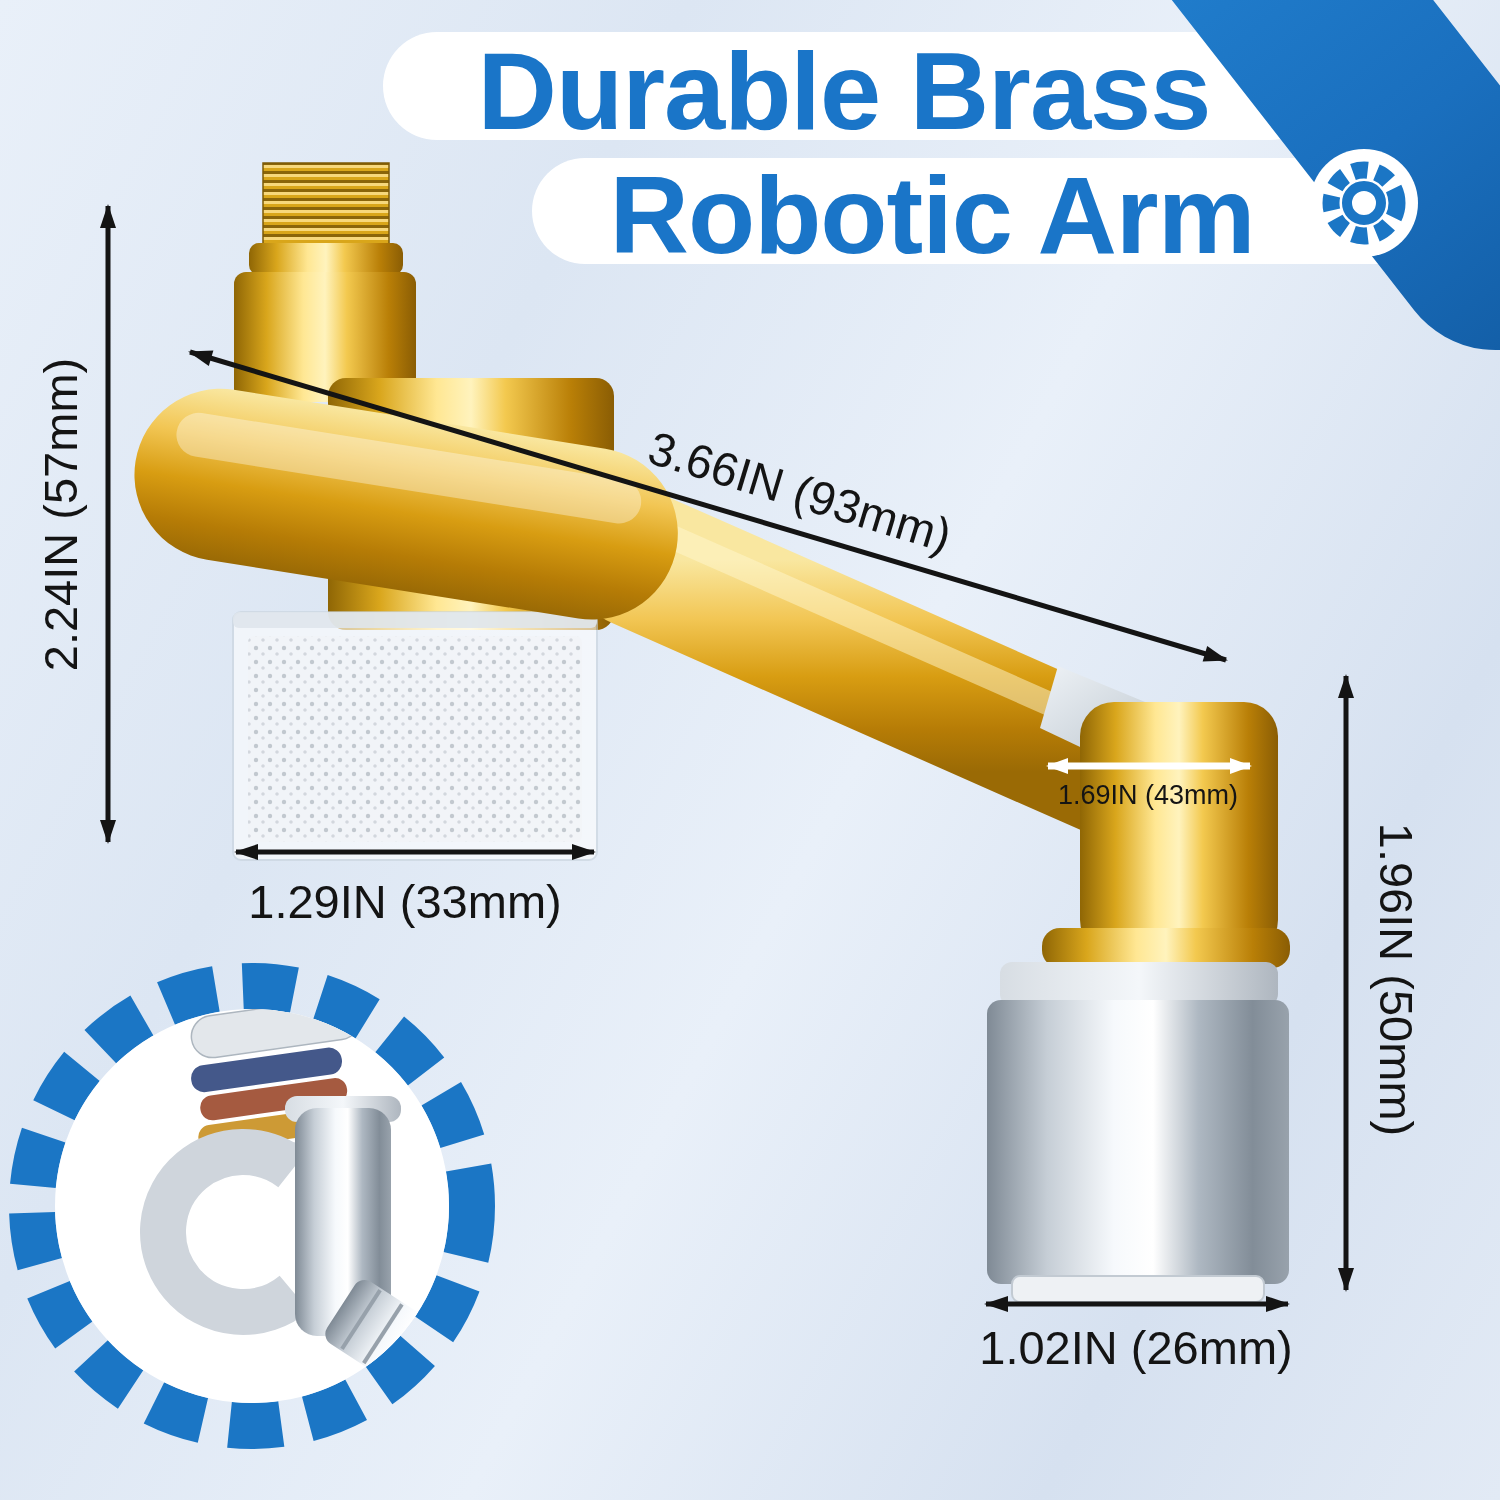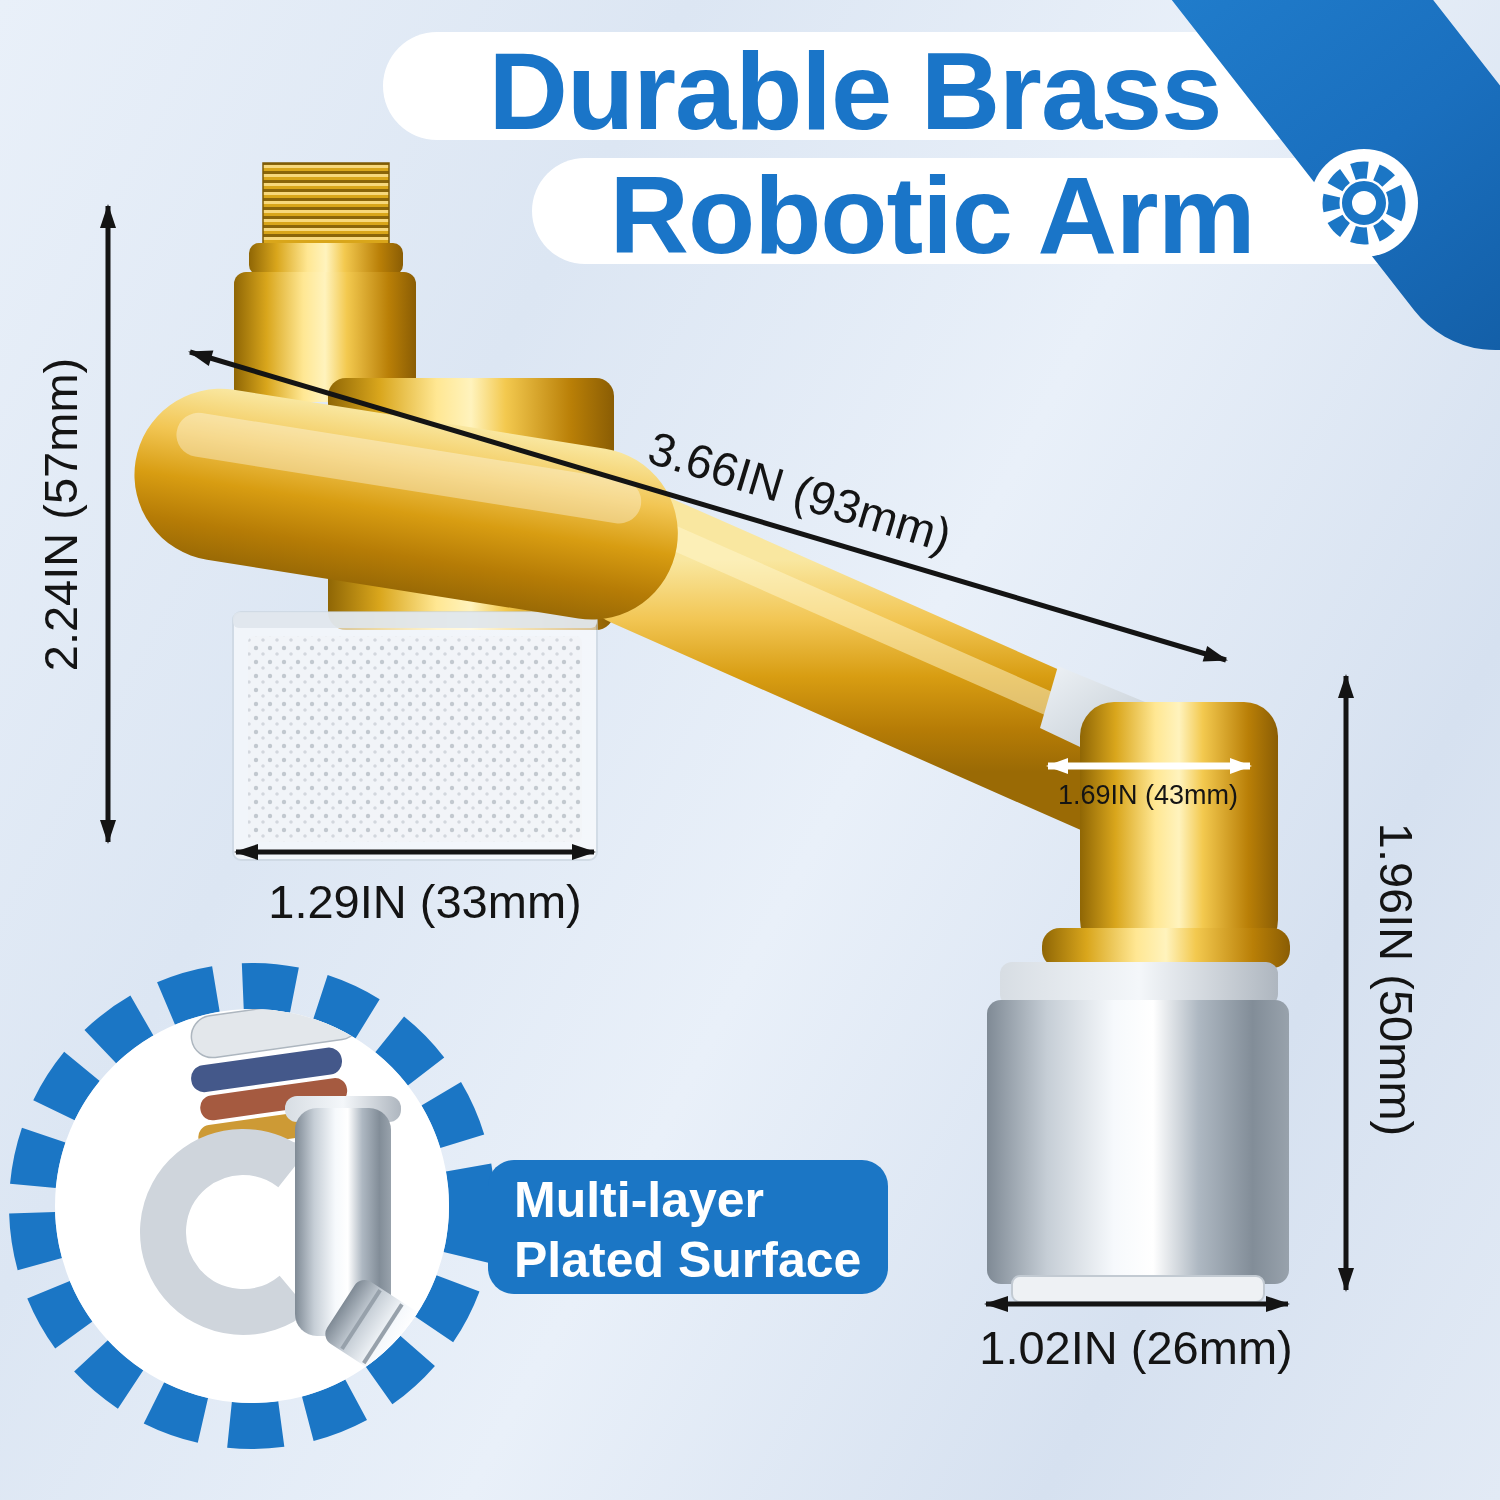--- a/index.html
+++ b/index.html
@@ -14,30 +14,30 @@
   .pill2{left:532px;top:158px;width:990px;height:106px;}
   .ribbon{
     position:absolute;left:1262px;top:-235px;width:206px;height:630px;
     background:linear-gradient(180deg,#2383d2 0%,#1a6fbe 60%,#135ea6 100%);
     border-radius:103px;transform:rotate(-38deg);z-index:2;
   }
   .title{
     position:absolute;color:#1a75c8;font-weight:bold;font-size:110px;
     letter-spacing:-1px;text-align:center;white-space:nowrap;z-index:4;line-height:1;
   }
-  .t1{left:355px;top:36px;width:1000px;}
+  .t1{left:344px;top:36px;width:1000px;}
   .t2{left:432px;top:160px;width:1000px;}
   svg.scene{z-index:3;}
   .dim{
     position:absolute;color:#141414;font-size:47px;font-weight:normal;
     text-align:center;white-space:nowrap;z-index:5;
   }
   .dim-height{left:-240px;top:487px;width:600px;transform:rotate(-90deg);}
   .dim-length{left:550px;top:464px;width:500px;transform:rotate(16.8deg);}
-  .dim-filter{left:225px;top:874px;width:400px;}
+  .dim-filter{left:205px;top:874px;width:400px;}
   .dim-joint{left:1028px;top:780px;width:240px;font-size:27px;}
   .dim-sprayerh{left:1096px;top:952px;width:600px;transform:rotate(90deg);}
   .dim-sprayerw{left:936px;top:1320px;width:400px;}
   .badge-label{
     position:absolute;left:488px;top:1160px;width:400px;height:134px;
     background:#1b76c5;border-radius:26px;color:#ffffff;font-weight:bold;
     font-size:50px;line-height:1.2;padding:10px 0 0 26px;box-sizing:border-box;z-index:5;
   }
 </style>
 </head>
@@ -187,18 +187,14 @@
   <div class="title t1">Durable Brass</div>
   <div class="title t2">Robotic Arm</div>
 
   <div class="dim dim-height">2.24IN (57mm)</div>
   <div class="dim dim-length">3.66IN (93mm)</div>
   <div class="dim dim-filter">1.29IN (33mm)</div>
   <div class="dim dim-joint">1.69IN (43mm)</div>
   <div class="dim dim-sprayerh">1.96IN (50mm)</div>
   <div class="dim dim-sprayerw">1.02IN (26mm)</div>
 
-  <div class="badge-label">
-    <div>Multi-layer</div>
-    <div>Plated Surface</div>
-  </div>
 
 </div>
 
 </body></html>

